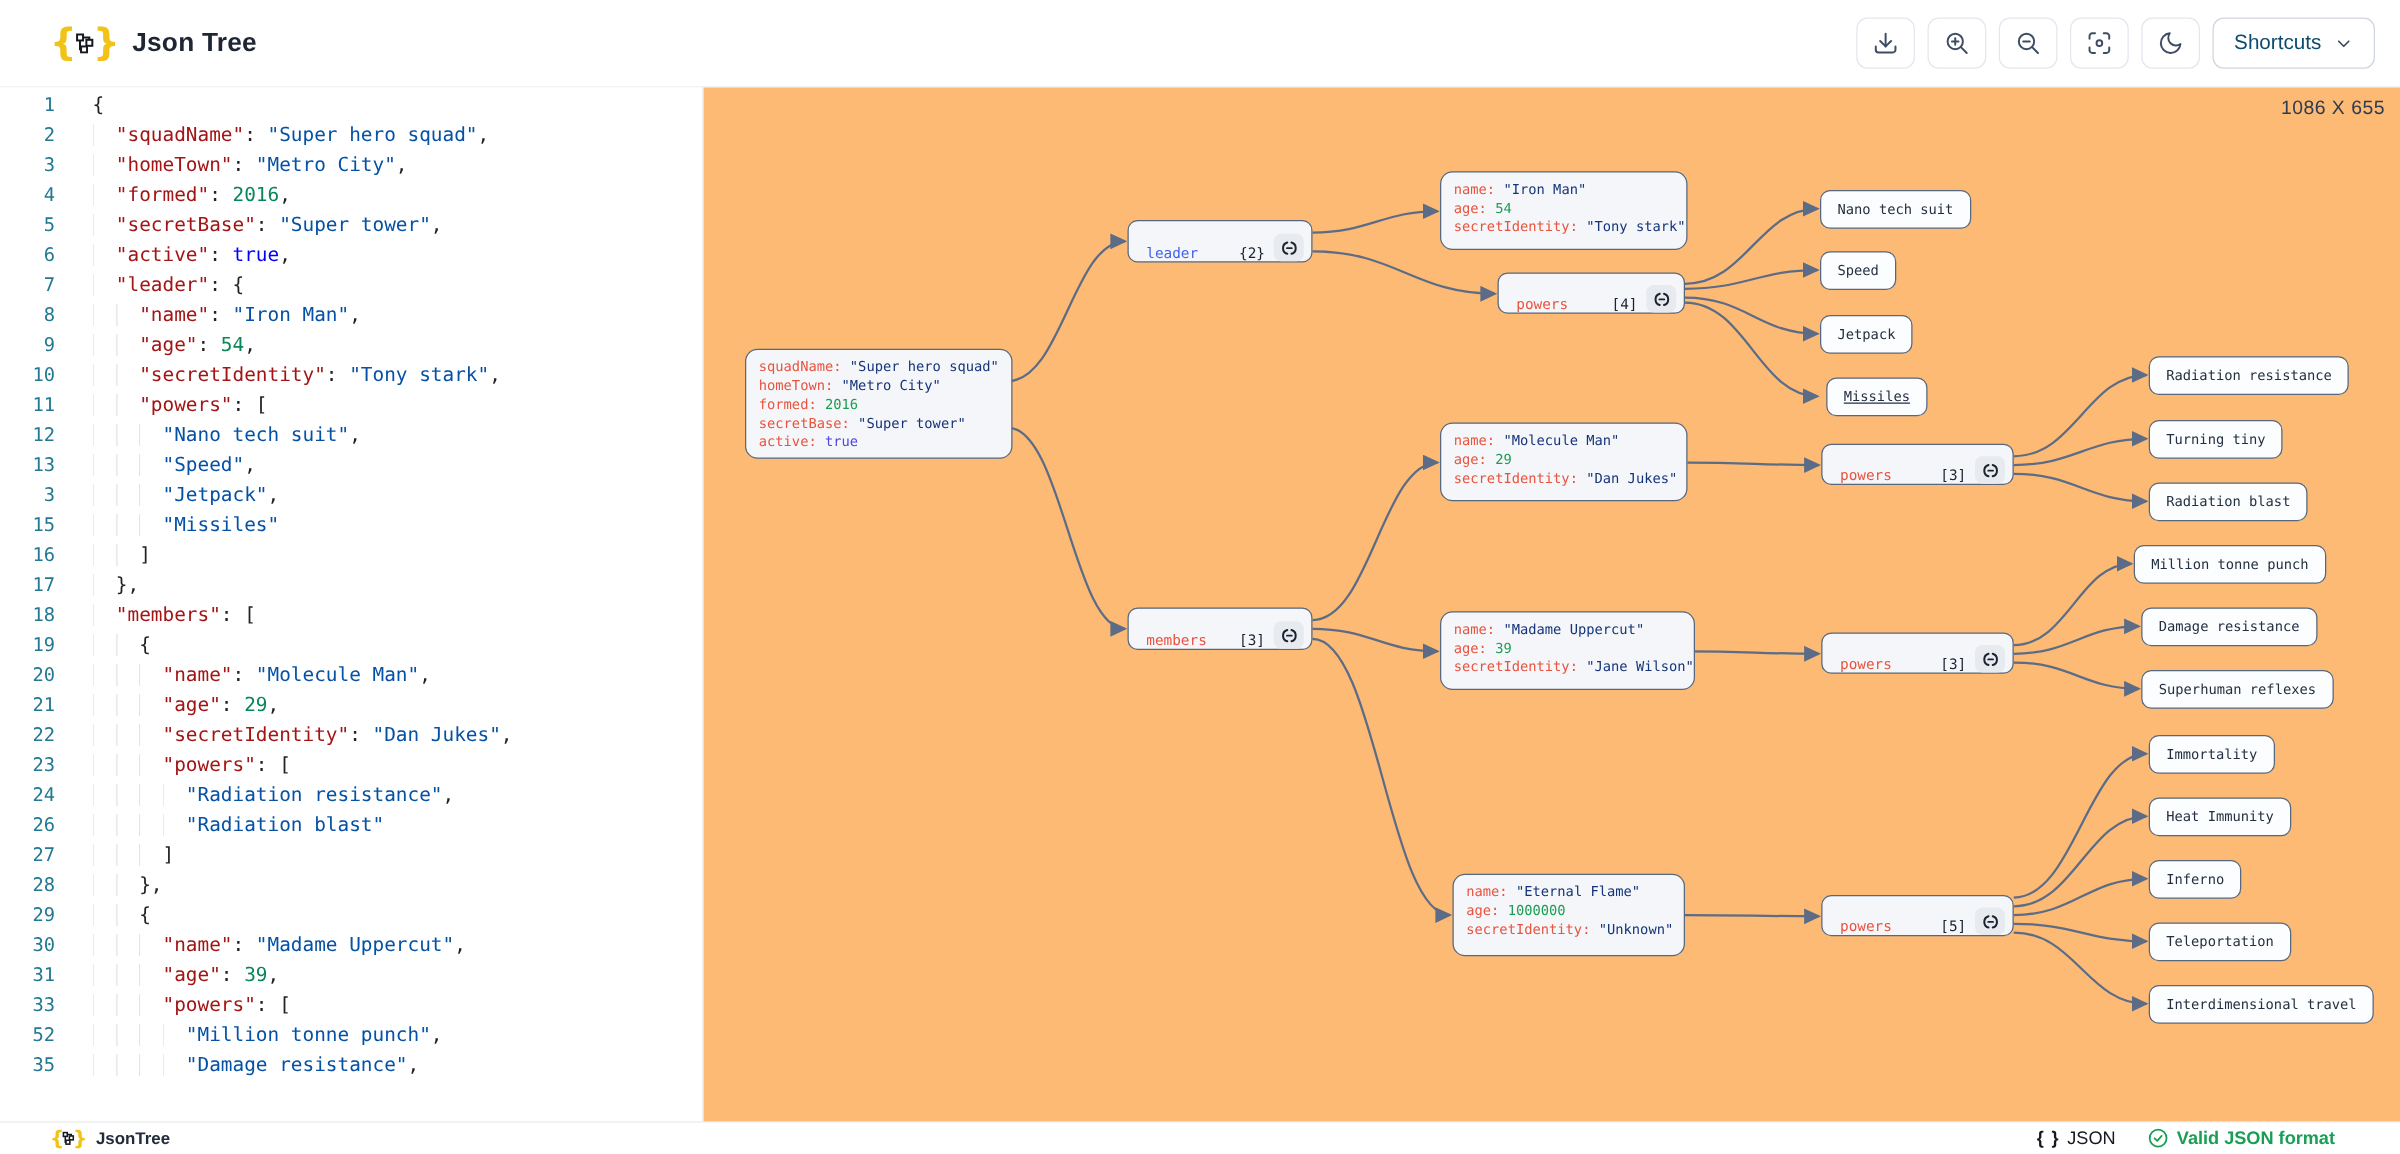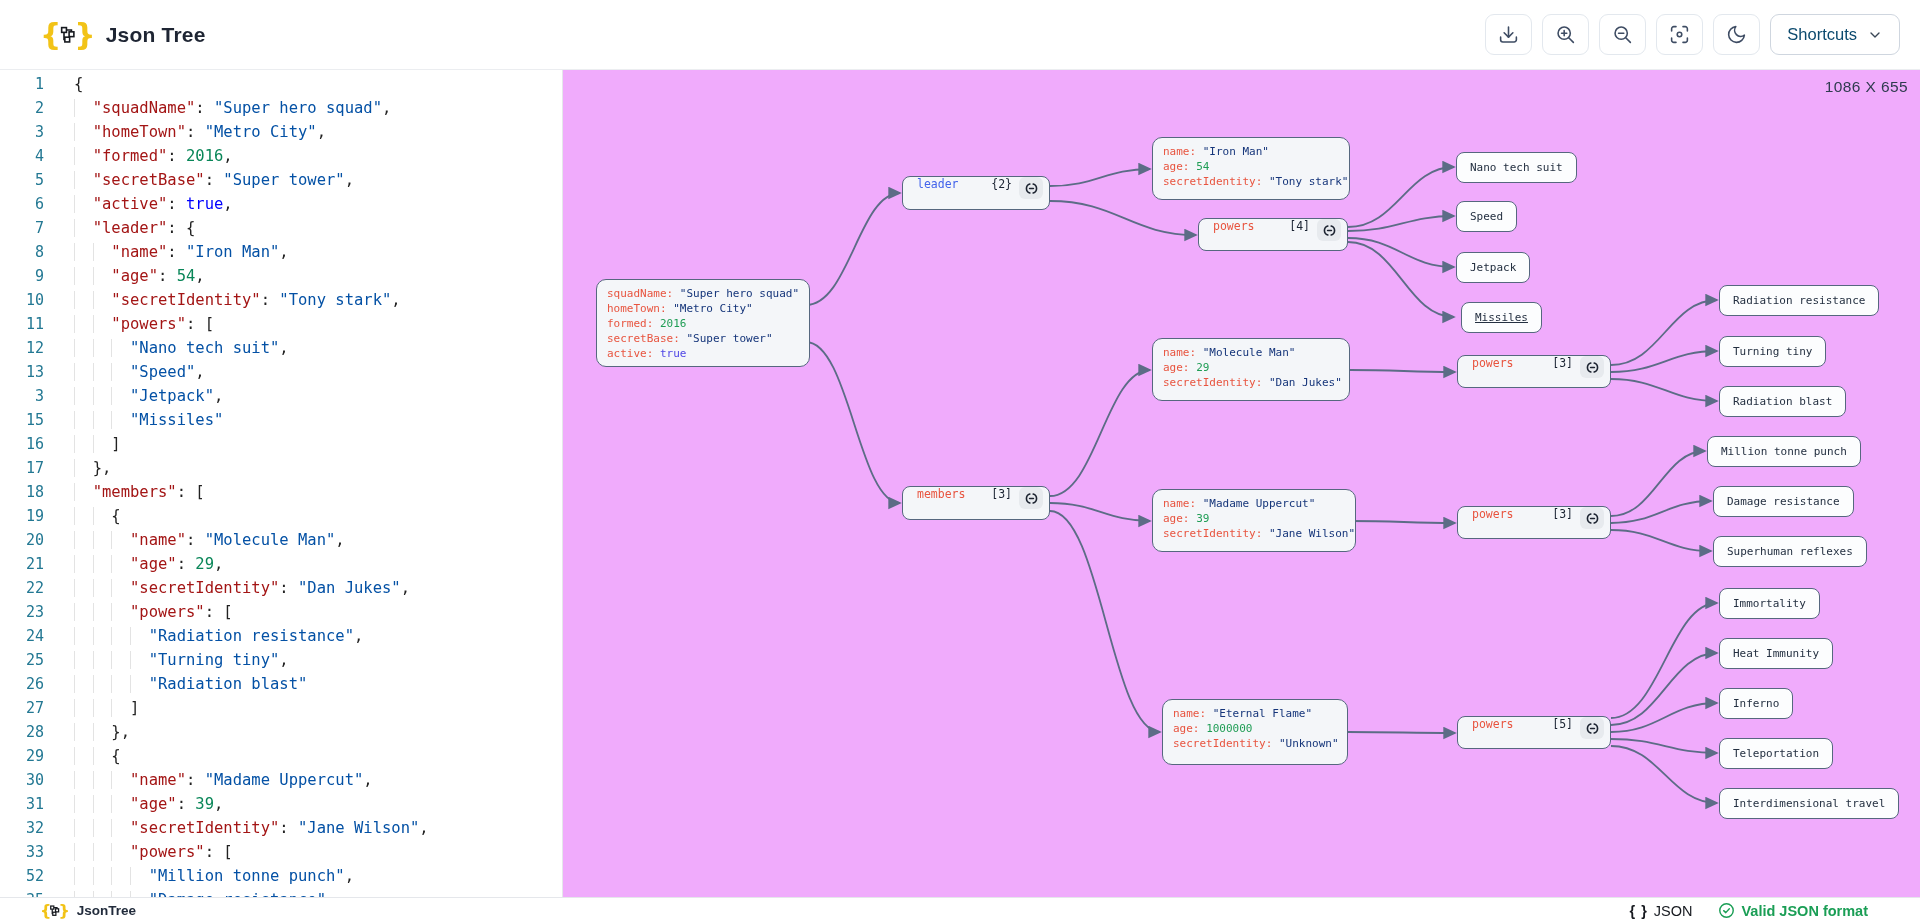--- a/index.html
+++ b/index.html
@@ -32,33 +32,33 @@
   .ln { width:44px; text-align:right; color:#237893; flex:0 0 44px; font-size:15px; }
   .lc { margin-left:30px; color:#111; }
   .tk { color:#a31515; }          
   .ts { color:#0451a5; }          
   .tn { color:#098658; }          
   .tb { color:#0000ff; }          
   .tp { color:#222; }             
   .ig { box-shadow: inset 1px 0 0 #e3e3e3; } 
 
   
-  #canvas { position:relative; width:1357px; height:100%; background:#f0abfc; overflow:hidden; }
+  #canvas { position:relative; width:1357px; height:100%; background:#fdba74; overflow:hidden; }
   #size-label { position:absolute; top:8px; right:12px; color:#2F3B4F; font-size:15.5px; letter-spacing:.4px; }
   #edges { position:absolute; left:0; top:0; z-index:0; }
 
   .gnode { position:absolute; z-index:1; border:1.5px solid #56677F; background:#f4f6f9;
     border-radius:10px; font-family:"DejaVu Sans Mono", monospace; font-size:11px; }
   .gnode.obj { padding:6px 10px; }
   .gnode.obj .nline { line-height:15px; white-space:nowrap; }
   .nk { color:#E8543F; }
   .nv.t-s { color:#15357A; }
   .nv.t-n { color:#1F9D55; }
   .nv.t-b { color:#4F46E5; }
-  .gnode.ref { display:flex; align-items:flex-start; border-radius:8px; padding:0 6px 0 14px; }
+  .gnode.ref { display:flex; align-items:flex-end; border-radius:8px; padding:0 6px 0 14px; }
   .rk { font-size:11.5px; }
   .rk.obj-key { color:#4263EB; }
   .rk.arr-key { color:#E8543F; }
   .rc { margin-left:auto; color:#1B2433; font-size:11.5px; }
   .link-btn { margin-left:7px; width:24px; height:22px; border-radius:6px; background:#e7eaee;
     display:flex; align-items:center; justify-content:center; cursor:pointer; }
   .gnode.leaf { background:#fcfdfe; border-radius:8px; padding:8px 13px; white-space:nowrap;
     color:#243041; }
 
   
@@ -155,28 +155,26 @@
       <div class="row"><span class="ln">15</span><span class="lc"><span class="ig">  </span><span class="ig">  </span><span class="ig">  </span><span class="ts">"Missiles"</span><span class="tp"></span></span></div>
       <div class="row"><span class="ln">16</span><span class="lc"><span class="ig">  </span><span class="ig">  </span><span class="tp">]</span></span></div>
       <div class="row"><span class="ln">17</span><span class="lc"><span class="ig">  </span><span class="tp">},</span></span></div>
       <div class="row"><span class="ln">18</span><span class="lc"><span class="ig">  </span><span class="tk">"members"</span><span class="tp">: </span><span class="tp">[</span></span></div>
       <div class="row"><span class="ln">19</span><span class="lc"><span class="ig">  </span><span class="ig">  </span><span class="tp">{</span></span></div>
       <div class="row"><span class="ln">20</span><span class="lc"><span class="ig">  </span><span class="ig">  </span><span class="ig">  </span><span class="tk">"name"</span><span class="tp">: </span><span class="ts">"Molecule Man"</span><span class="tp">,</span></span></div>
       <div class="row"><span class="ln">21</span><span class="lc"><span class="ig">  </span><span class="ig">  </span><span class="ig">  </span><span class="tk">"age"</span><span class="tp">: </span><span class="tn">29</span><span class="tp">,</span></span></div>
       <div class="row"><span class="ln">22</span><span class="lc"><span class="ig">  </span><span class="ig">  </span><span class="ig">  </span><span class="tk">"secretIdentity"</span><span class="tp">: </span><span class="ts">"Dan Jukes"</span><span class="tp">,</span></span></div>
       <div class="row"><span class="ln">23</span><span class="lc"><span class="ig">  </span><span class="ig">  </span><span class="ig">  </span><span class="tk">"powers"</span><span class="tp">: </span><span class="tp">[</span></span></div>
       <div class="row"><span class="ln">24</span><span class="lc"><span class="ig">  </span><span class="ig">  </span><span class="ig">  </span><span class="ig">  </span><span class="ts">"Radiation resistance"</span><span class="tp">,</span></span></div>
-      <div class="row"><span class="ln">25</span><span class="lc"><span class="ig">  </span><span class="ig">  </span><span class="ig">  </span><span class="ig">  </span><span class="ts">"Turning tiny"</span><span class="tp">,</span></span></div>
       <div class="row"><span class="ln">26</span><span class="lc"><span class="ig">  </span><span class="ig">  </span><span class="ig">  </span><span class="ig">  </span><span class="ts">"Radiation blast"</span><span class="tp"></span></span></div>
       <div class="row"><span class="ln">27</span><span class="lc"><span class="ig">  </span><span class="ig">  </span><span class="ig">  </span><span class="tp">]</span></span></div>
       <div class="row"><span class="ln">28</span><span class="lc"><span class="ig">  </span><span class="ig">  </span><span class="tp">},</span></span></div>
       <div class="row"><span class="ln">29</span><span class="lc"><span class="ig">  </span><span class="ig">  </span><span class="tp">{</span></span></div>
       <div class="row"><span class="ln">30</span><span class="lc"><span class="ig">  </span><span class="ig">  </span><span class="ig">  </span><span class="tk">"name"</span><span class="tp">: </span><span class="ts">"Madame Uppercut"</span><span class="tp">,</span></span></div>
       <div class="row"><span class="ln">31</span><span class="lc"><span class="ig">  </span><span class="ig">  </span><span class="ig">  </span><span class="tk">"age"</span><span class="tp">: </span><span class="tn">39</span><span class="tp">,</span></span></div>
-      <div class="row"><span class="ln">32</span><span class="lc"><span class="ig">  </span><span class="ig">  </span><span class="ig">  </span><span class="tk">"secretIdentity"</span><span class="tp">: </span><span class="ts">"Jane Wilson"</span><span class="tp">,</span></span></div>
       <div class="row"><span class="ln">33</span><span class="lc"><span class="ig">  </span><span class="ig">  </span><span class="ig">  </span><span class="tk">"powers"</span><span class="tp">: </span><span class="tp">[</span></span></div>
       <div class="row"><span class="ln">52</span><span class="lc"><span class="ig">  </span><span class="ig">  </span><span class="ig">  </span><span class="ig">  </span><span class="ts">"Million tonne punch"</span><span class="tp">,</span></span></div>
       <div class="row"><span class="ln">35</span><span class="lc"><span class="ig">  </span><span class="ig">  </span><span class="ig">  </span><span class="ig">  </span><span class="ts">"Damage resistance"</span><span class="tp">,</span></span></div>
     </div>
 
   <div id="canvas">
     <div id="size-label">1086 X 655</div>
     <svg id="edges" width="1357" height="827">
       <defs>
         <marker id="arrow" markerWidth="8" markerHeight="8" refX="6.5" refY="3.5" orient="auto">

